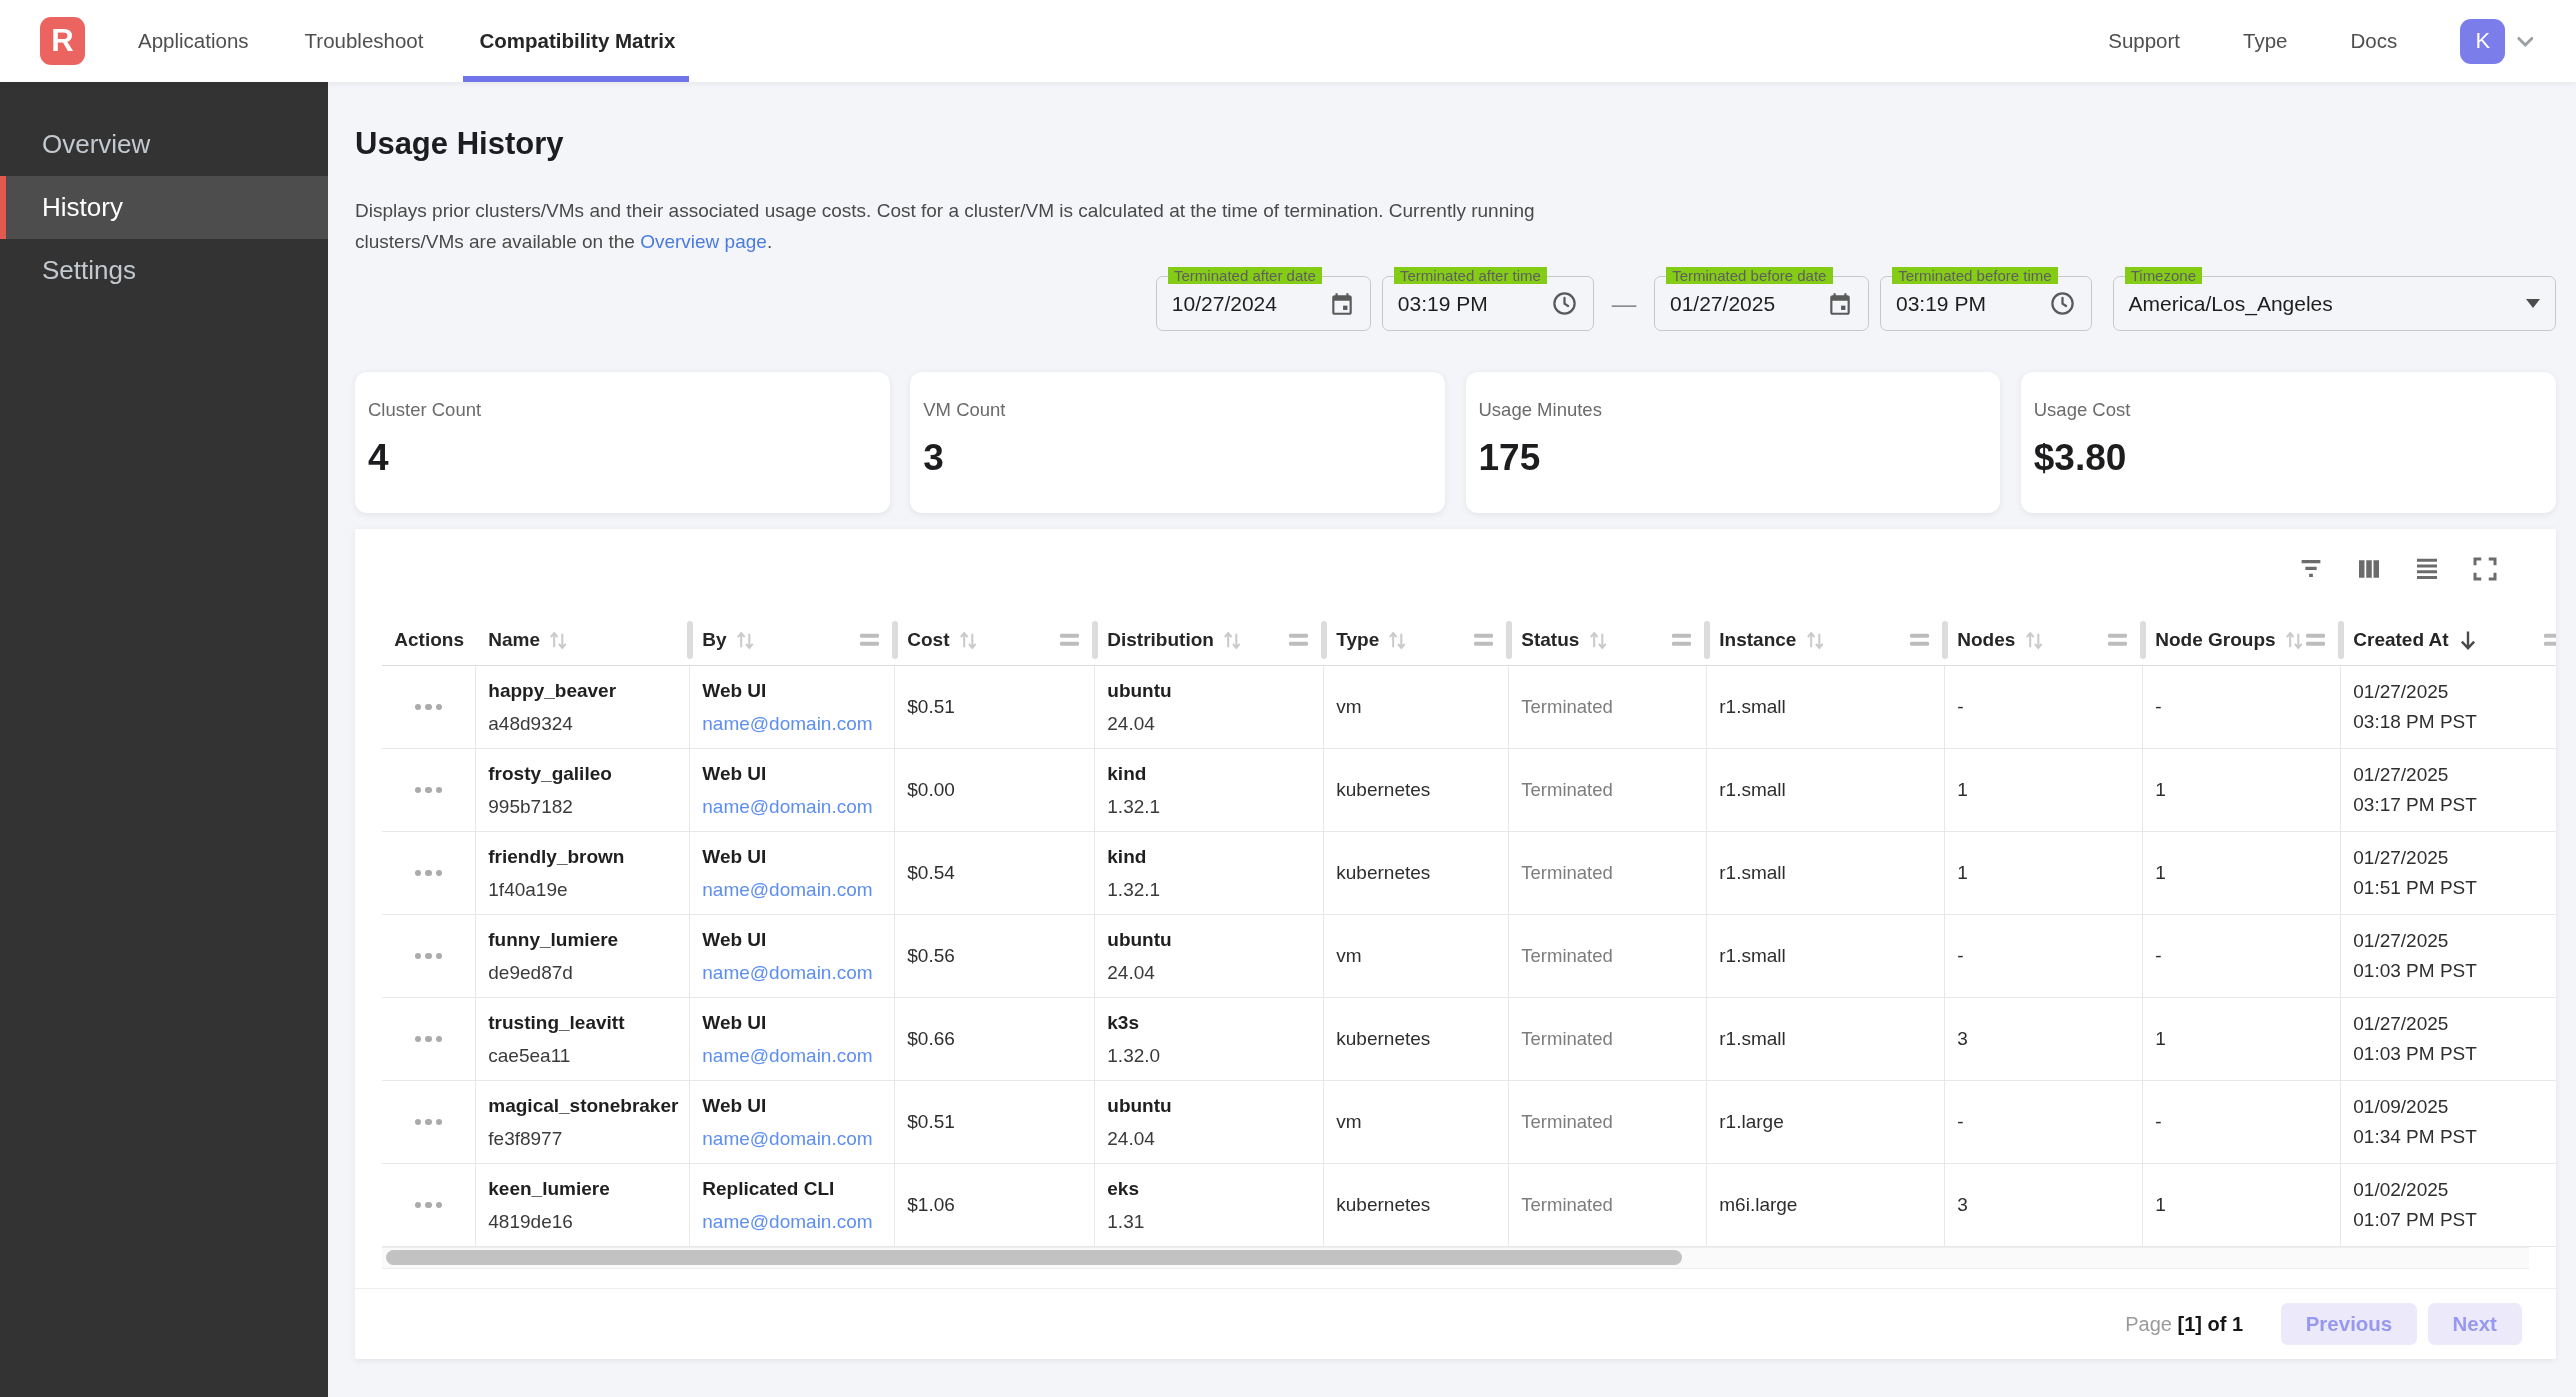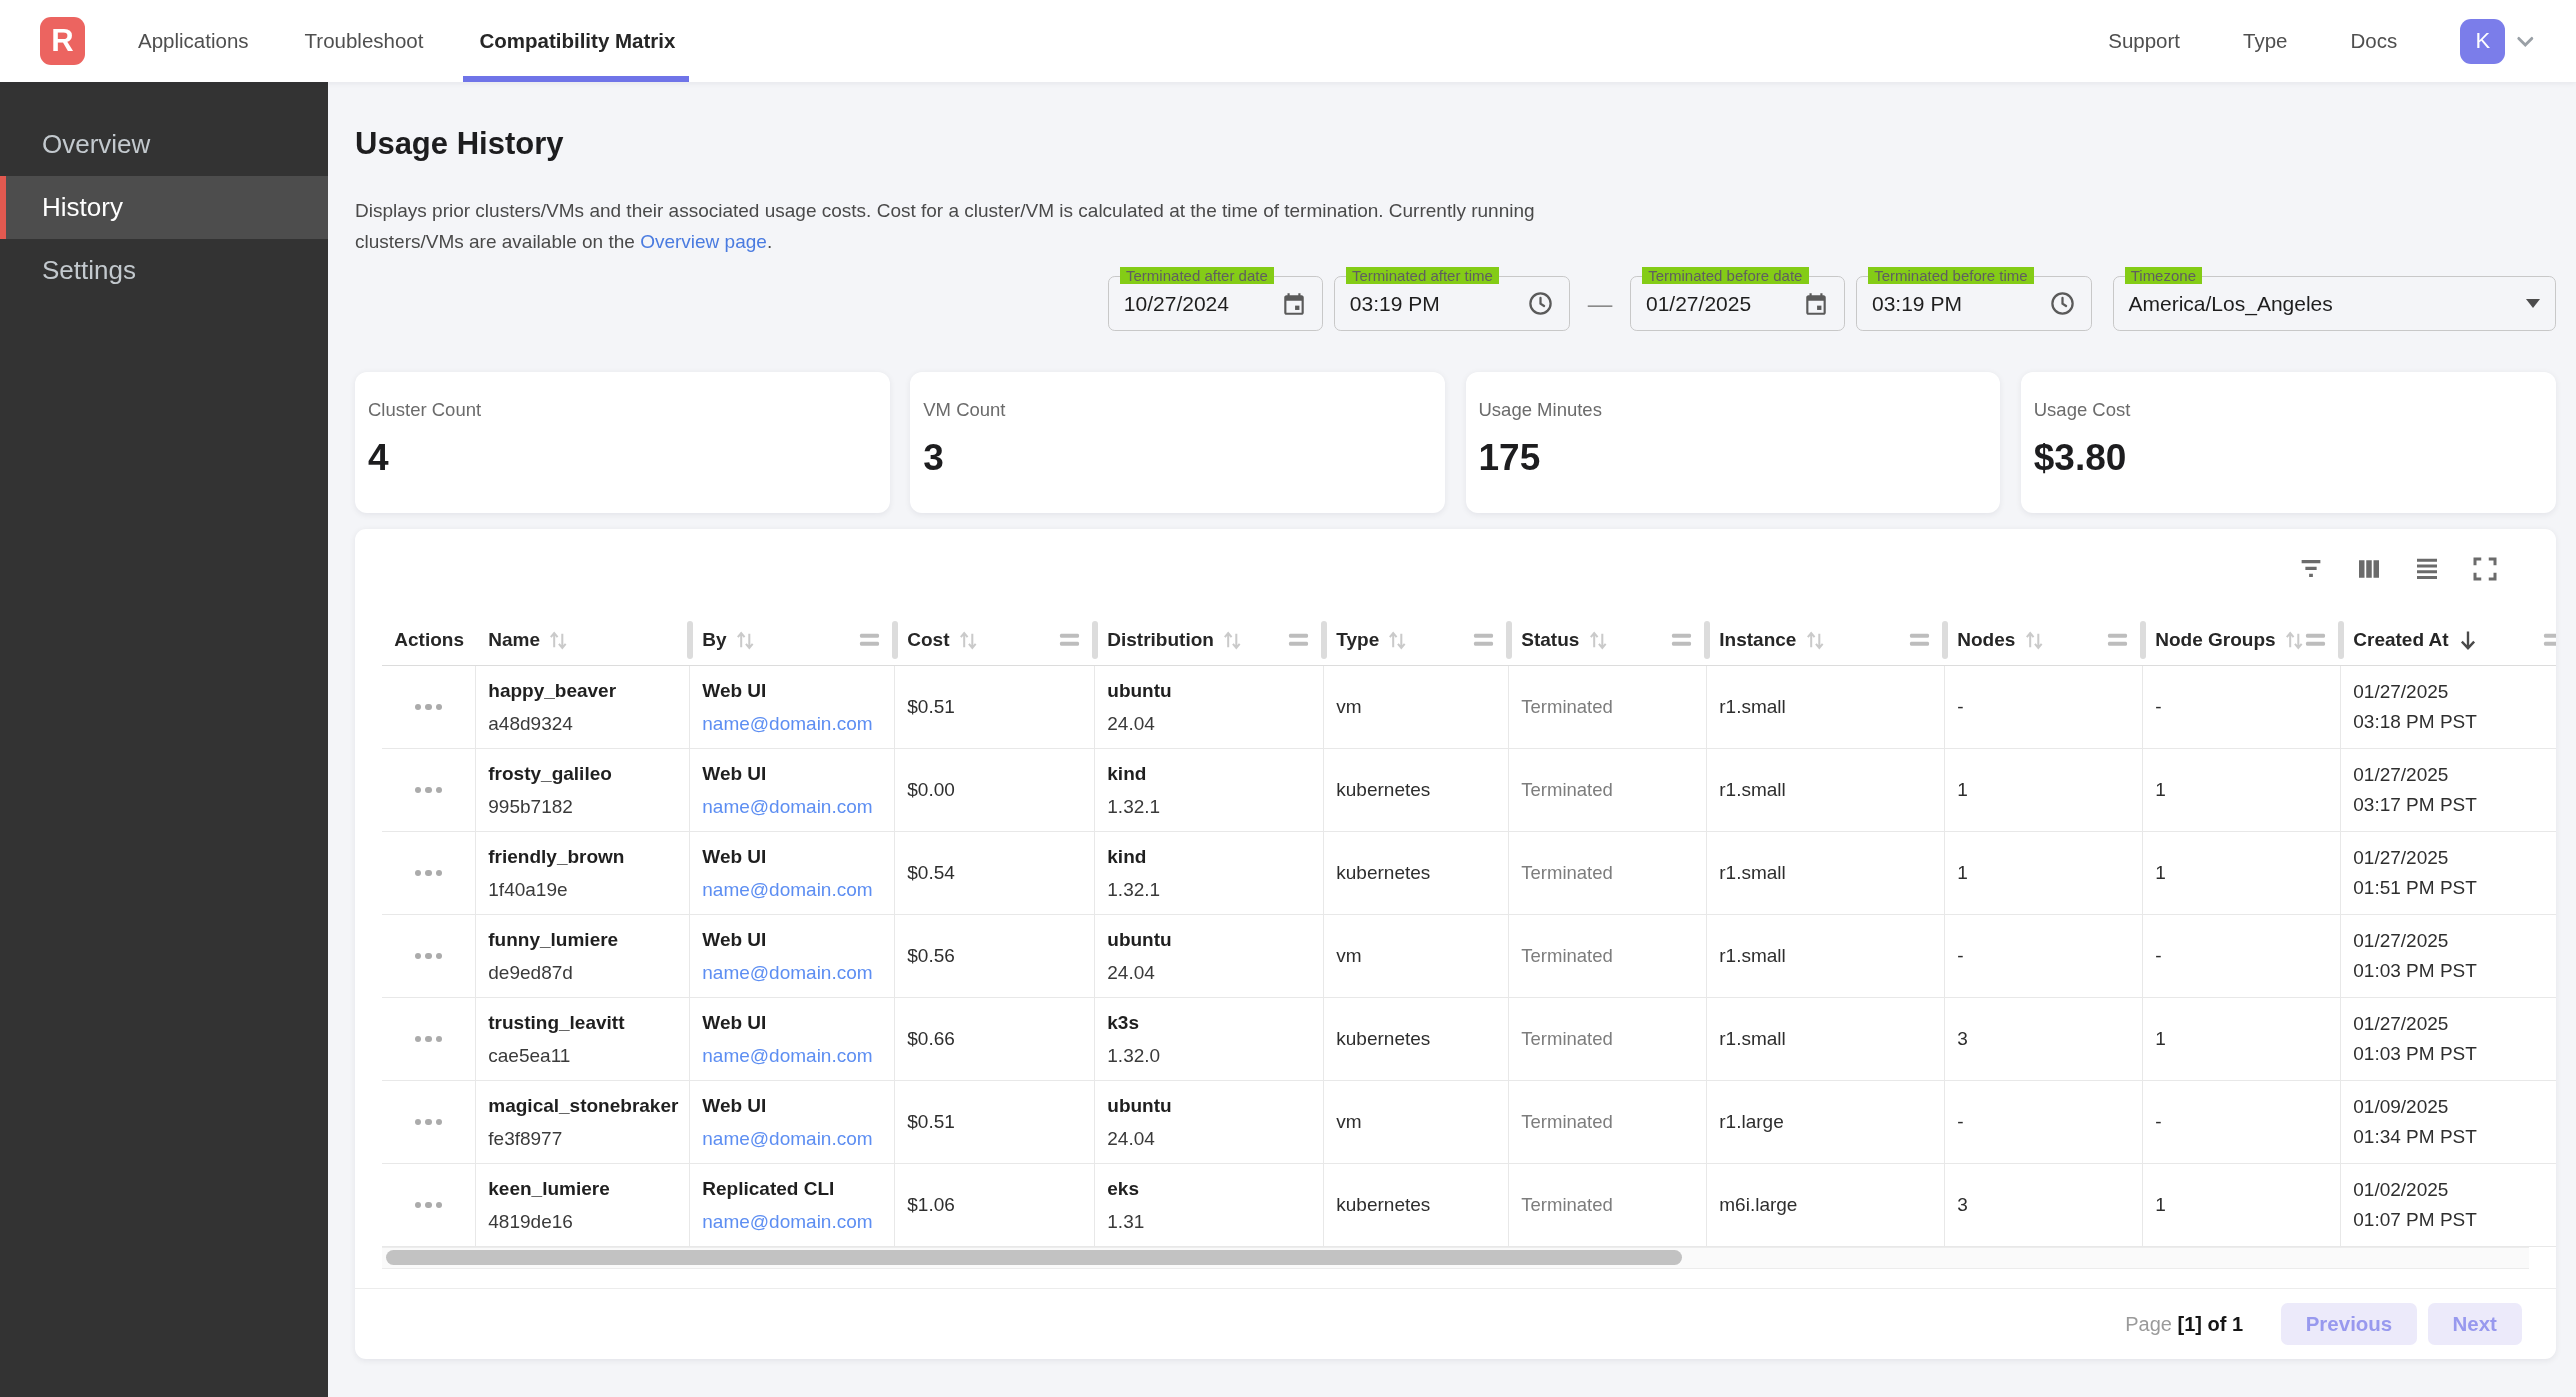--- a/index.html
+++ b/index.html
@@ -41,37 +41,37 @@
 
   
   .filters { position:absolute; top:194px; right:20.5px; display:flex; align-items:center; }
   .field { position:relative; height:55px; border:1.4px solid #c8c8c8; border-radius:6.8px;
            display:flex; align-items:center; padding:0 15px; background:transparent; }
   .field-label { position:absolute; top:-10.3px; left:11px; background:#84cc16; padding:0 6.2px;
            font-size:15px; color:#5f5f5f; white-space:nowrap; }
   .field-value { font-size:21px; color:#1e1e1e; white-space:nowrap; }
   .field-icon { margin-left:auto; display:flex; }
   .f-date { width:215px; }
-  .f-time { width:236px; }
+  .f-time { width:212px; }
   .f-tz   { width:443px; }
   .gap16 { width:11px; } .gap24 { width:16.4px; } .gap30 { width:20.5px; }
   .range-dash { font-size:24.6px; color:#8a8a8a; padding:0 1.4px; }
   .select-caret { width:0; height:0; border-left:7.5px solid transparent; border-right:7.5px solid transparent;
            border-top:9px solid #4c4c4c; margin-left:auto; }
 
   
   .stats { position:absolute; top:290px; left:27px; right:20.5px; height:141px; display:flex; gap:20.5px; }
   .stat { flex:1; background:#fff; border-radius:12px; box-shadow:0 1.4px 6.8px rgba(20,20,43,.07);
           padding:27px 13px; }
   .stat-label { font-size:18.5px; color:#6b6b6b; }
   .stat-value { font-size:37px; font-weight:700; color:#1d1d1f; margin-top:16.4px; }
 
   
   .card { position:absolute; top:447px; left:27px; right:20.5px; height:830px; background:#fff;
-          border-radius:11px; box-shadow:0 1.4px 6.8px rgba(20,20,43,.07); overflow:hidden; }
+          border-radius:2px; box-shadow:0 1.4px 6.8px rgba(20,20,43,.07); overflow:hidden; }
   .toolbar { position:absolute; top:24.6px; right:55px; display:flex; gap:27px; }
   .tool-btn { width:31px; height:31px; display:flex; align-items:center; justify-content:center; cursor:pointer; }
 
   .tablewrap { position:absolute; left:27px; top:86px; width:2185px; }
   .trow { display:flex; }
   .c-actions { flex:0 0 94px; }
   .c-name    { flex:0 0 214px; }
   .c-by      { flex:0 0 205px; }
   .c-cost    { flex:0 0 200px; }
   .c-dist    { flex:0 0 229px; }

